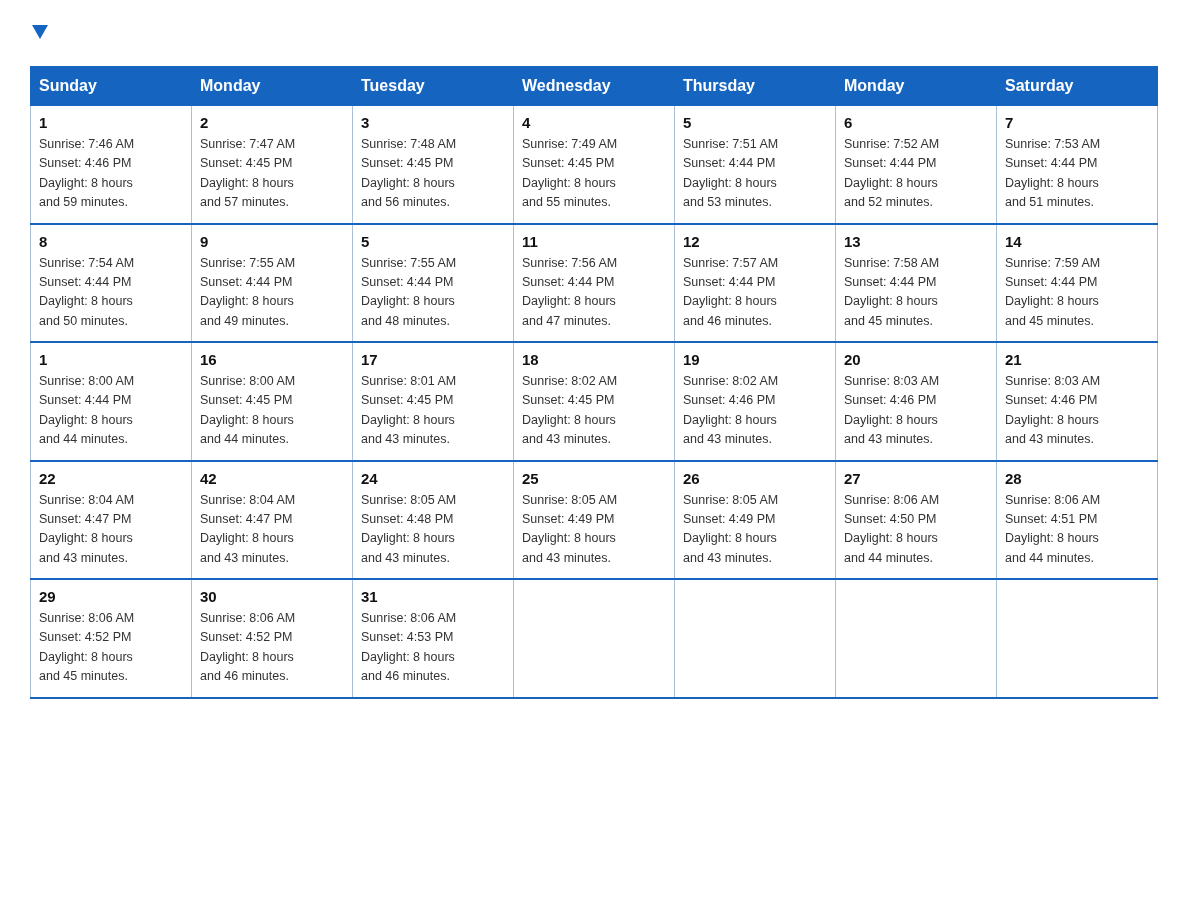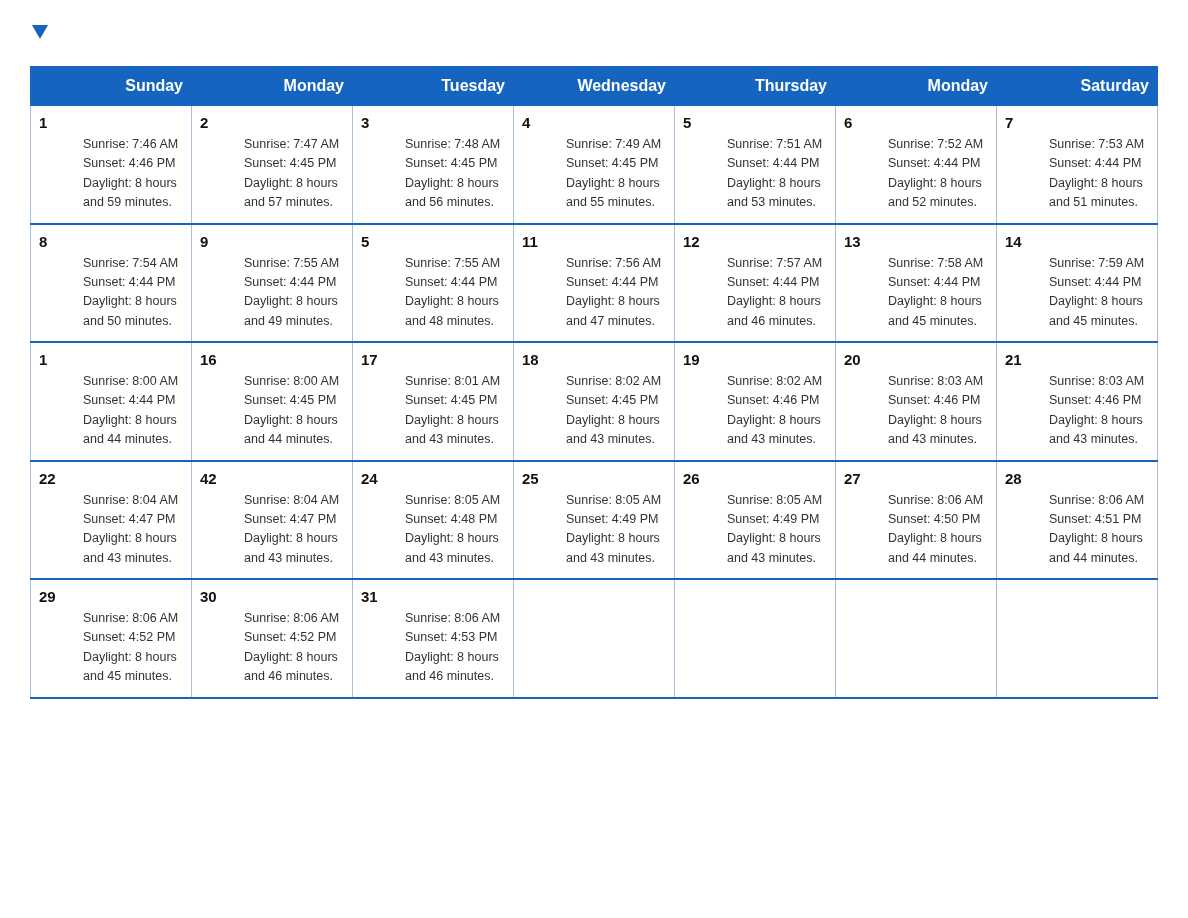--- a/index.html
+++ b/index.html
@@ -62,21 +62,21 @@
       width: 100%;
       border-collapse: collapse;
       table-layout: fixed;
     }
     thead tr th {
       background: #1565c0;
       color: #fff;
       font-size: 16px;
       font-weight: bold;
       padding: 10px 8px;
-      text-align: right;
+      text-align: left;
       border: 1px solid #1565c0;
       margin-left: 26px;
     }
     tbody tr td {
       vertical-align: top;
       padding: 8px 8px 10px 8px;
       border: 1px solid #aac0d8;
       font-size: 13px;
       color: #222;
       min-height: 90px;
@@ -88,21 +88,20 @@
     .day-number {
       font-size: 15px;
       font-weight: bold;
       margin-bottom: 4px;
       color: #111;
     }
     .day-info {
       font-size: 12.5px;
       color: #333;
       line-height: 1.55;
-      margin-left: 44px;
     }
     .empty-cell {
       background: #fff;
     }
   </style>
 </head>
 <body>
 
 <div class="page">
   <div class="header">

